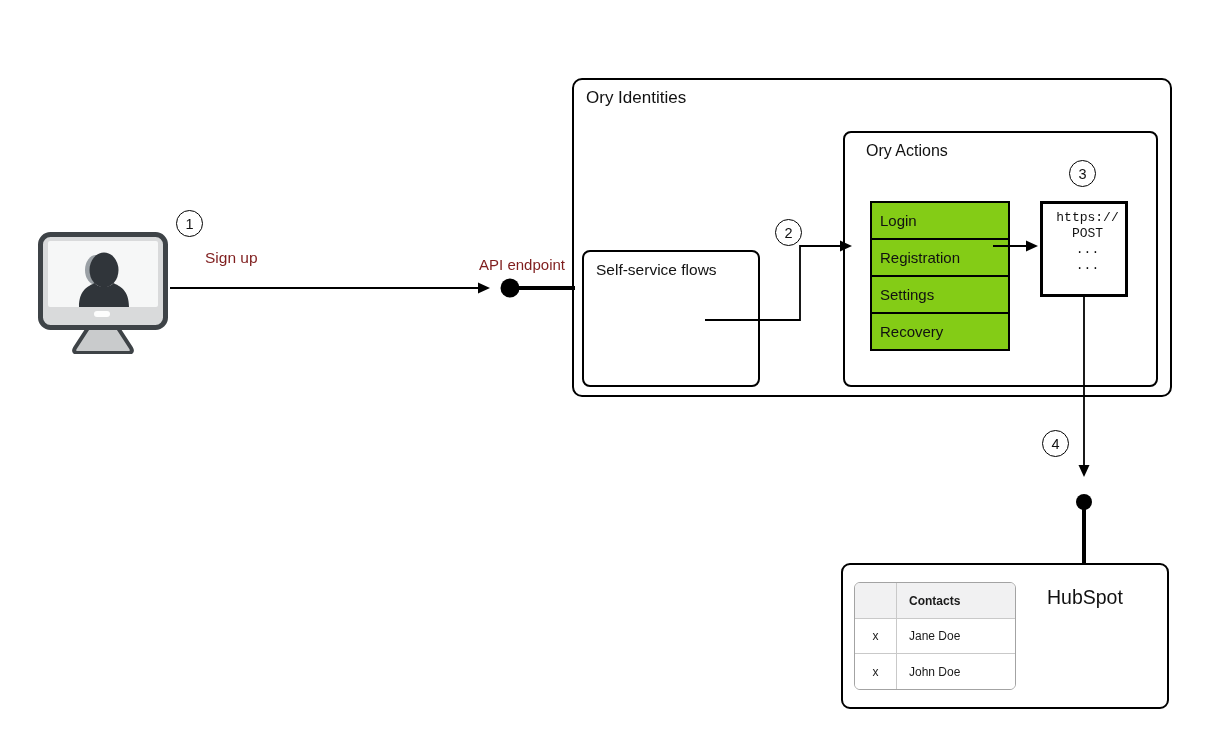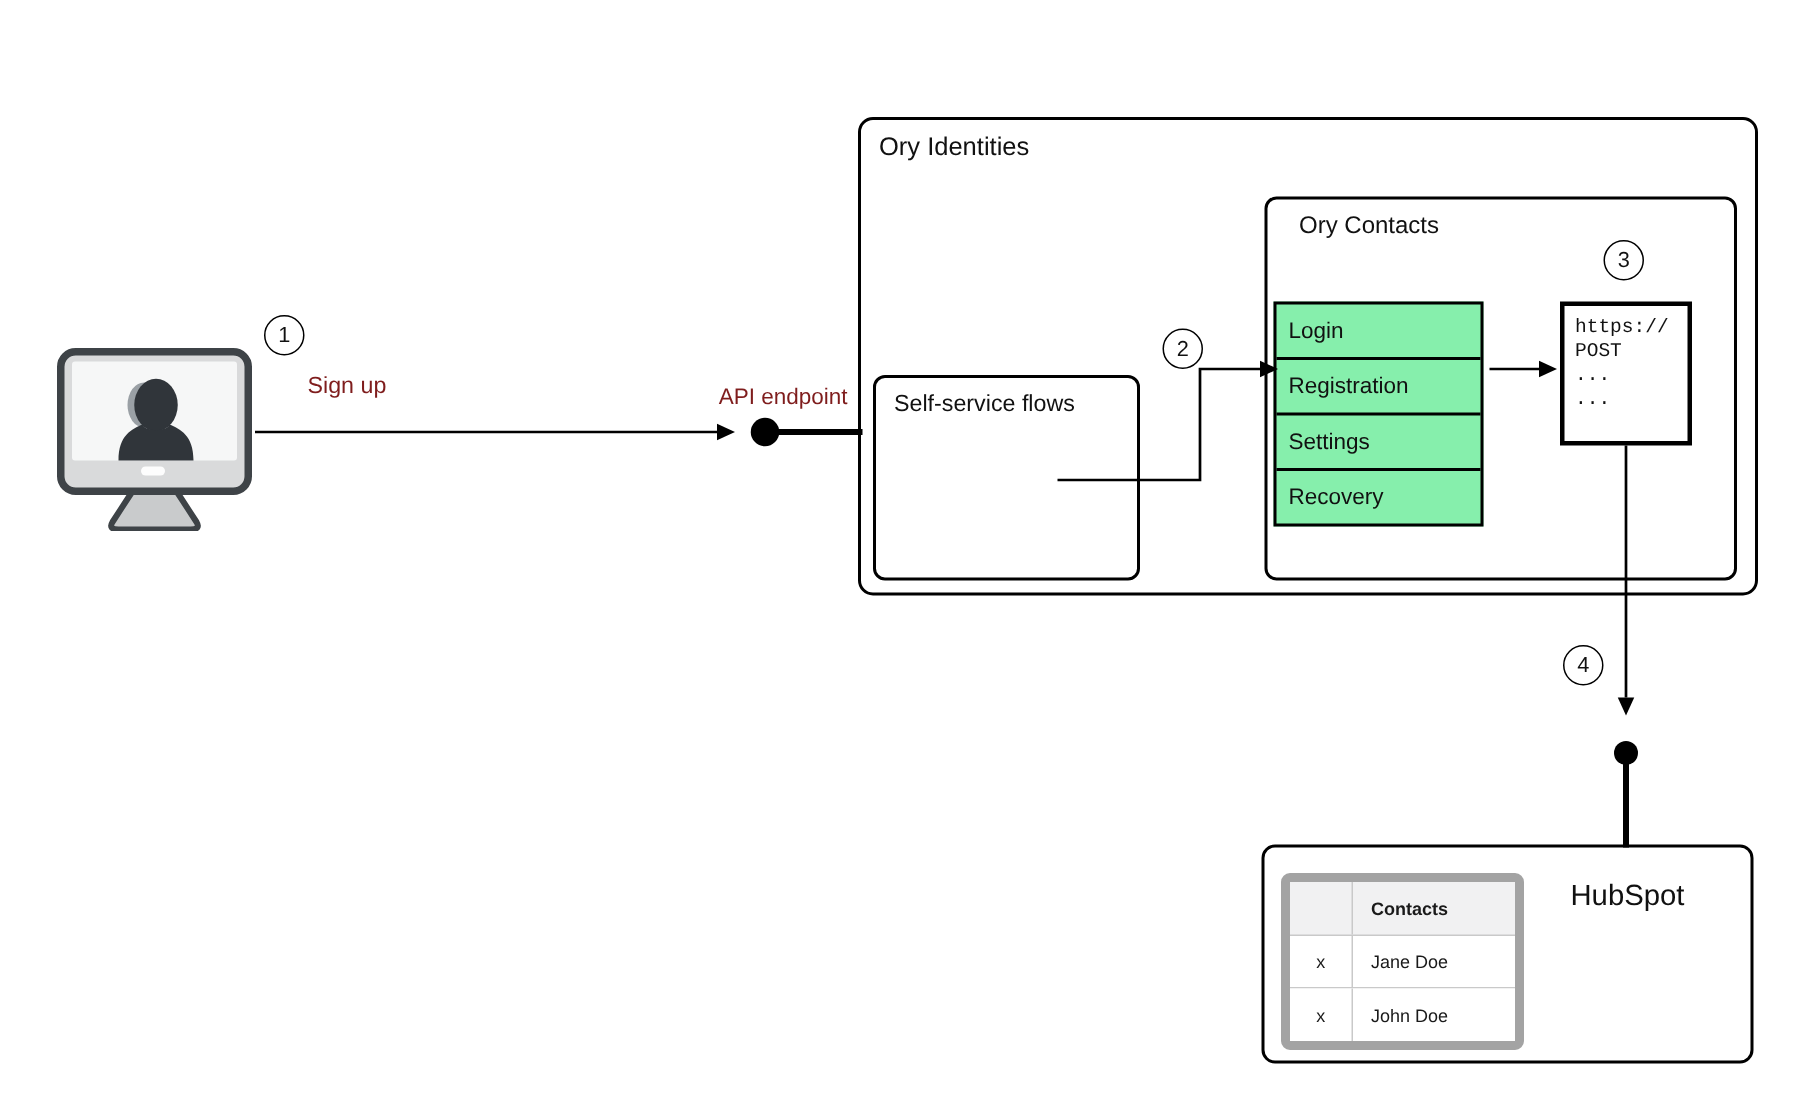--- a/index.html
+++ b/index.html
@@ -19,39 +19,39 @@
   #hubspot-box        { left:841px; top:543px; width:328px; height:146px; border-radius:9px; border-width:2.5px; }
 
   .box-title { position:absolute; white-space:nowrap; }
   #ory-identities-title { left:586px; top:68px;  font-size:17px; }
   #self-service-title   { left:596px; top:241px; font-size:15.5px; }
   #ory-actions-title    { left:866px; top:122px; font-size:16px; }
   #hubspot-title        { left:1047px; top:566px; font-size:19.5px; }
 
   
   #flow-table {
-    position:absolute; left:849px; top:181px; width:140px; height:150px;
-    border:2px solid #000; background:#86efac; display:flex; flex-direction:column;
+    position:absolute; left:870px; top:181px; width:140px; height:150px;
+    border:2px solid #000; background:#84cc16; display:flex; flex-direction:column;
   }
   .flow-row { flex:1; display:flex; align-items:center; padding-left:8px;
               font-size:15px; border-bottom:2px solid #000; }
   .flow-row:last-child { border-bottom:none; }
 
   
   #webhook-box {
     position:absolute; left:1040px; top:181px; width:88px; height:96px;
     border:3px solid #000; background:#fff; padding:6px 0 0 7px;
-    font-size:13px; line-height:16px; letter-spacing:0;
+    font-size:13px; line-height:16px; letter-spacing:0;text-align:center;
   }
   #webhook-box .code-line { white-space:pre; }
 
   
   #contacts-table {
     position:absolute; left:854px; top:562px; width:162px;
-    border:6px solid #a3a3a3; border-radius:6px; overflow:hidden;
+    border:1px solid #a3a3a3; border-radius:6px; overflow:hidden;
     background:#fff; font-size:12px; color:#1a1a1a;
   }
   .ct-row { display:flex; height:35px; border-bottom:1px solid #c9c9c9; background:#fff; }
   .ct-row:last-child { border-bottom:none; }
   .ct-row.ct-header { height:36px; background:#f1f1f2; font-weight:bold; }
   .ct-c1 { width:42px; border-right:1px solid #c9c9c9; display:flex;
            align-items:center; justify-content:center; }
   .ct-c2 { flex:1; display:flex; align-items:center; padding-left:12px; }
 
   
@@ -90,21 +90,21 @@
     </svg>
   </div>
 
   <div class="obox" id="ory-identities-box"></div>
   <div class="obox" id="self-service-box"></div>
   <div class="obox" id="ory-actions-box"></div>
   <div class="obox" id="hubspot-box"></div>
 
   <div class="box-title" id="ory-identities-title">Ory Identities</div>
   <div class="box-title" id="self-service-title">Self-service flows</div>
-  <div class="box-title" id="ory-actions-title">Ory Contacts</div>
+  <div class="box-title" id="ory-actions-title">Ory Actions</div>
   <div class="box-title" id="hubspot-title">HubSpot</div>
 
   <div id="flow-table">
     <div class="flow-row">Login</div>
     <div class="flow-row">Registration</div>
     <div class="flow-row">Settings</div>
     <div class="flow-row">Recovery</div>
   </div>
 
   <div id="webhook-box" class="mono">

